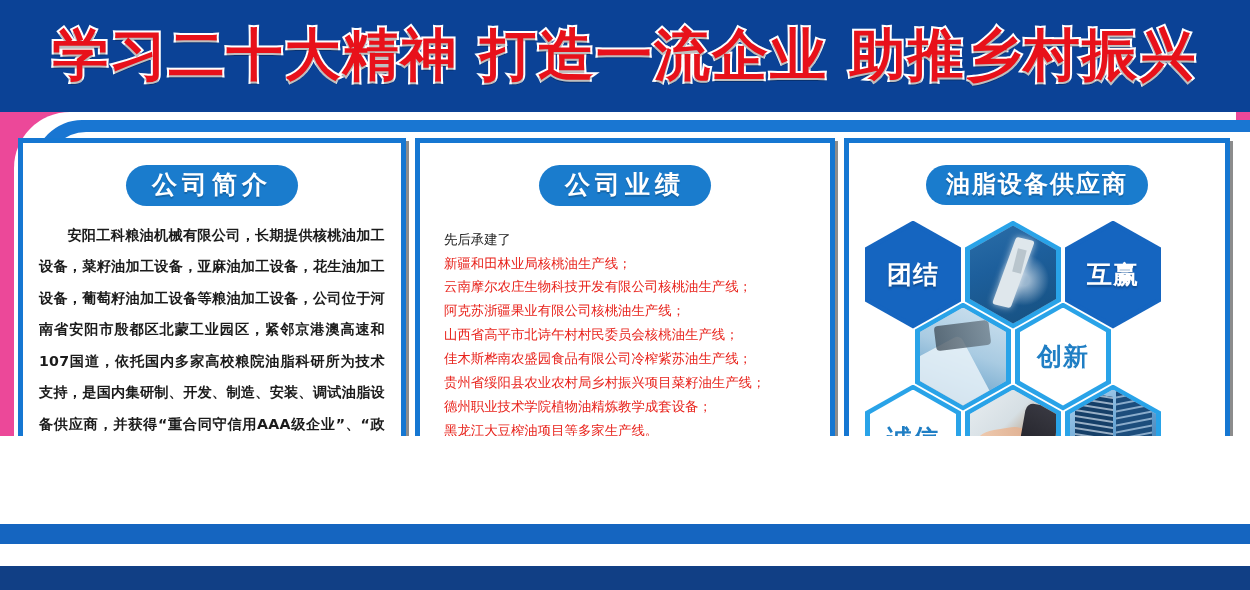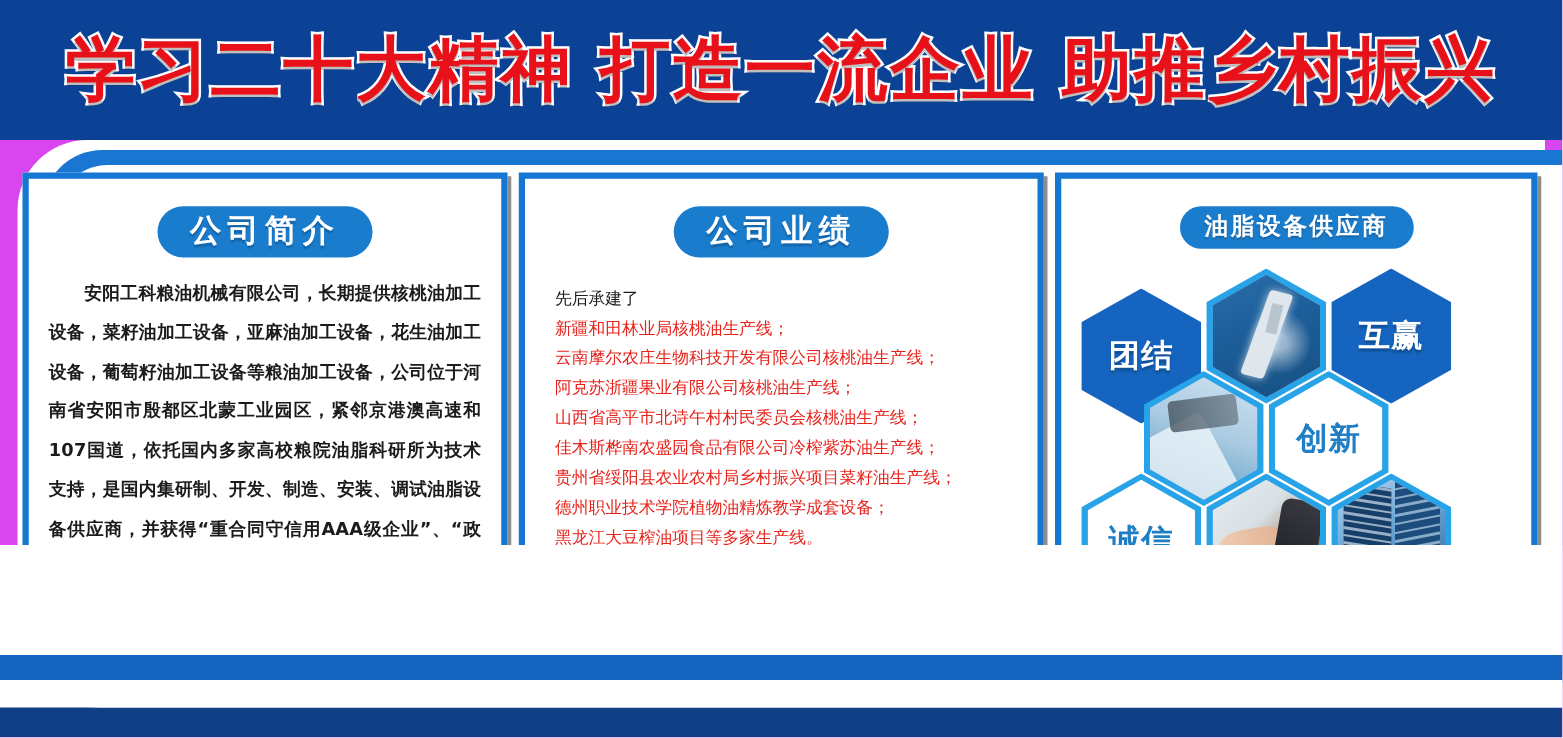--- a/index.html
+++ b/index.html
@@ -5,21 +5,21 @@
   * { box-sizing: border-box; margin:0; padding:0; }
   html,body{ background:#ffffff; }
   body{
     width:1250px; height:590px; overflow:hidden;
     font-family:"DejaVu Sans","Liberation Sans",sans-serif;
   }
 
   
   #poster{
     position:relative; width:1250px; height:590px;
-    background:#d946ef;
+    background:#ec4899;
     overflow:hidden;
   }
 
   
   #headline-band{
     position:absolute; left:0; top:0; width:1250px; height:112px;
     background:#0b4296;
     display:flex; align-items:center; justify-content:center;
   }
   #headline-text{
@@ -105,21 +105,21 @@
     background:#1a7ccd;
     border-radius:22px;
     padding:6px 26px;
     display:table;
     color:#ffffff;
     font-size:25px; font-weight:700; letter-spacing:5px;
     text-align:center;
     line-height:1.15;
     text-shadow:0 2px 1px rgba(0,0,0,.18);
   }
-  #pill-right{ letter-spacing:2px; font-size:19px; padding:6px 20px; }
+  #pill-right{ letter-spacing:2px; font-size:24px; padding:6px 20px; }
 
   
   #intro-body{
     margin-top:14px;
     font-size:14.2px; line-height:2.22;
     color:#1b1b1b;
     text-align:justify;
     text-indent:2em;
     font-family:"DejaVu Sans","Liberation Sans",sans-serif;
     font-weight:600;
@@ -291,21 +291,21 @@
             </div>
         </div>
       </div>
     </div>
 
     <div class="panel" id="panel-right">
       <div class="panel-inner">
         <div class="pill" id="pill-right">油脂设备供应商</div>
 
         <div id="hex-stage">
-            <div class="hex solid" style="left: 0px; top: 16px; width: 96px; height: 108px;">
+            <div class="hex solid" style="left: 0px; top: 0px; width: 96px; height: 108px;">
               <div class="hex-in"></div>
               <div class="hex-label">团结</div>
             </div>
             <div class="hex pic" style="left: 100px; top: 0px; width: 96px; height: 108px;">
               <div class="hex-in">
                 <div class="art-carrier"></div>
               </div>
             </div>
             <div class="hex solid" style="left: 200px; top: 0px; width: 96px; height: 108px;">
               <div class="hex-in"></div>

